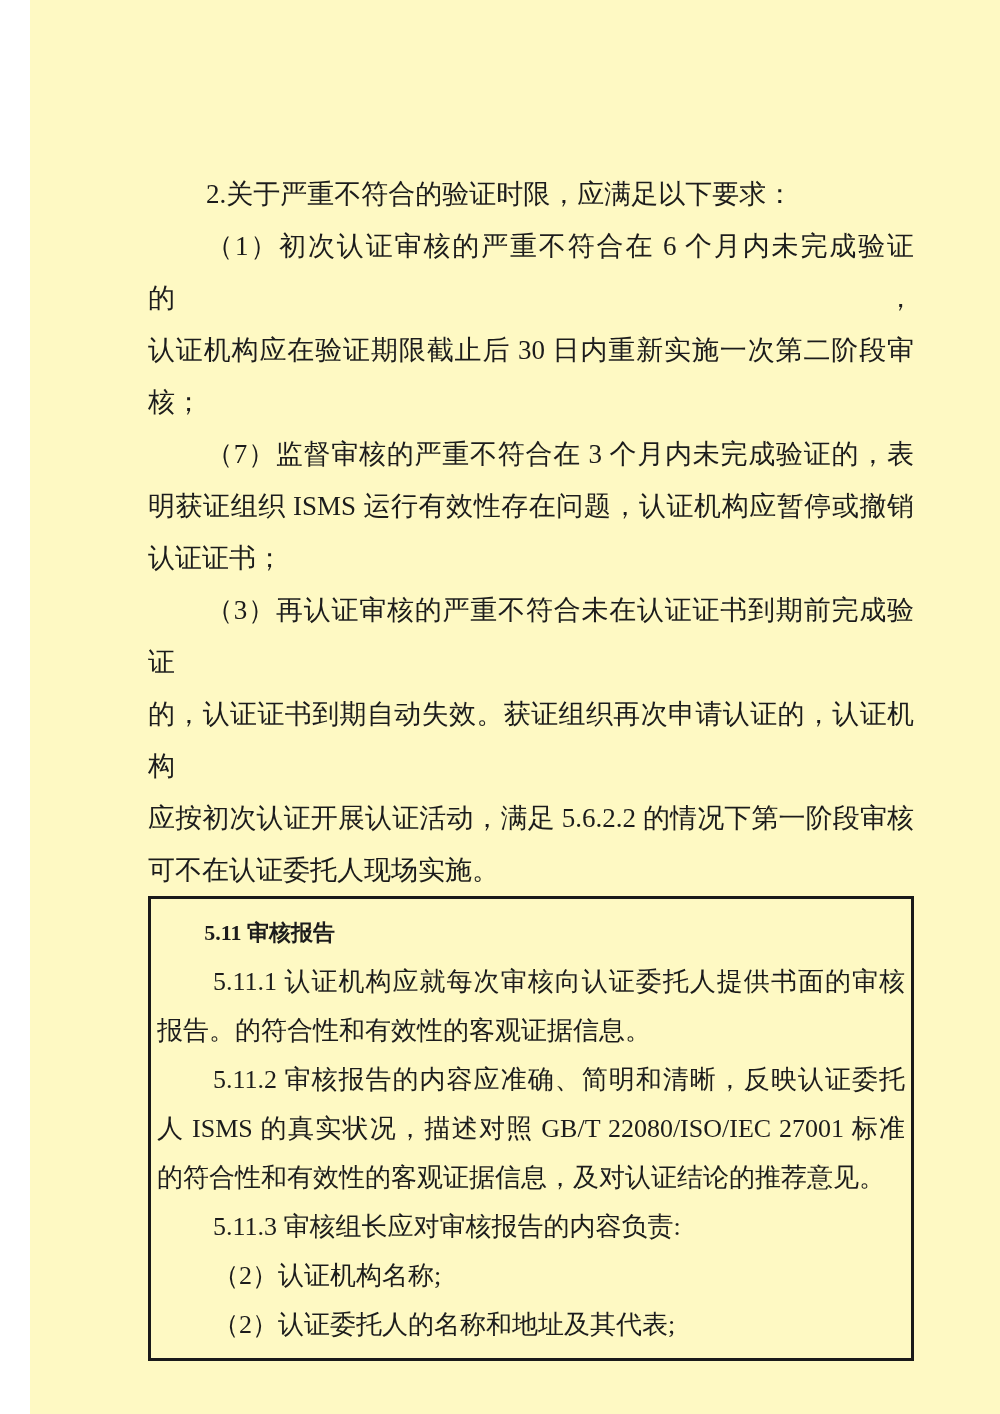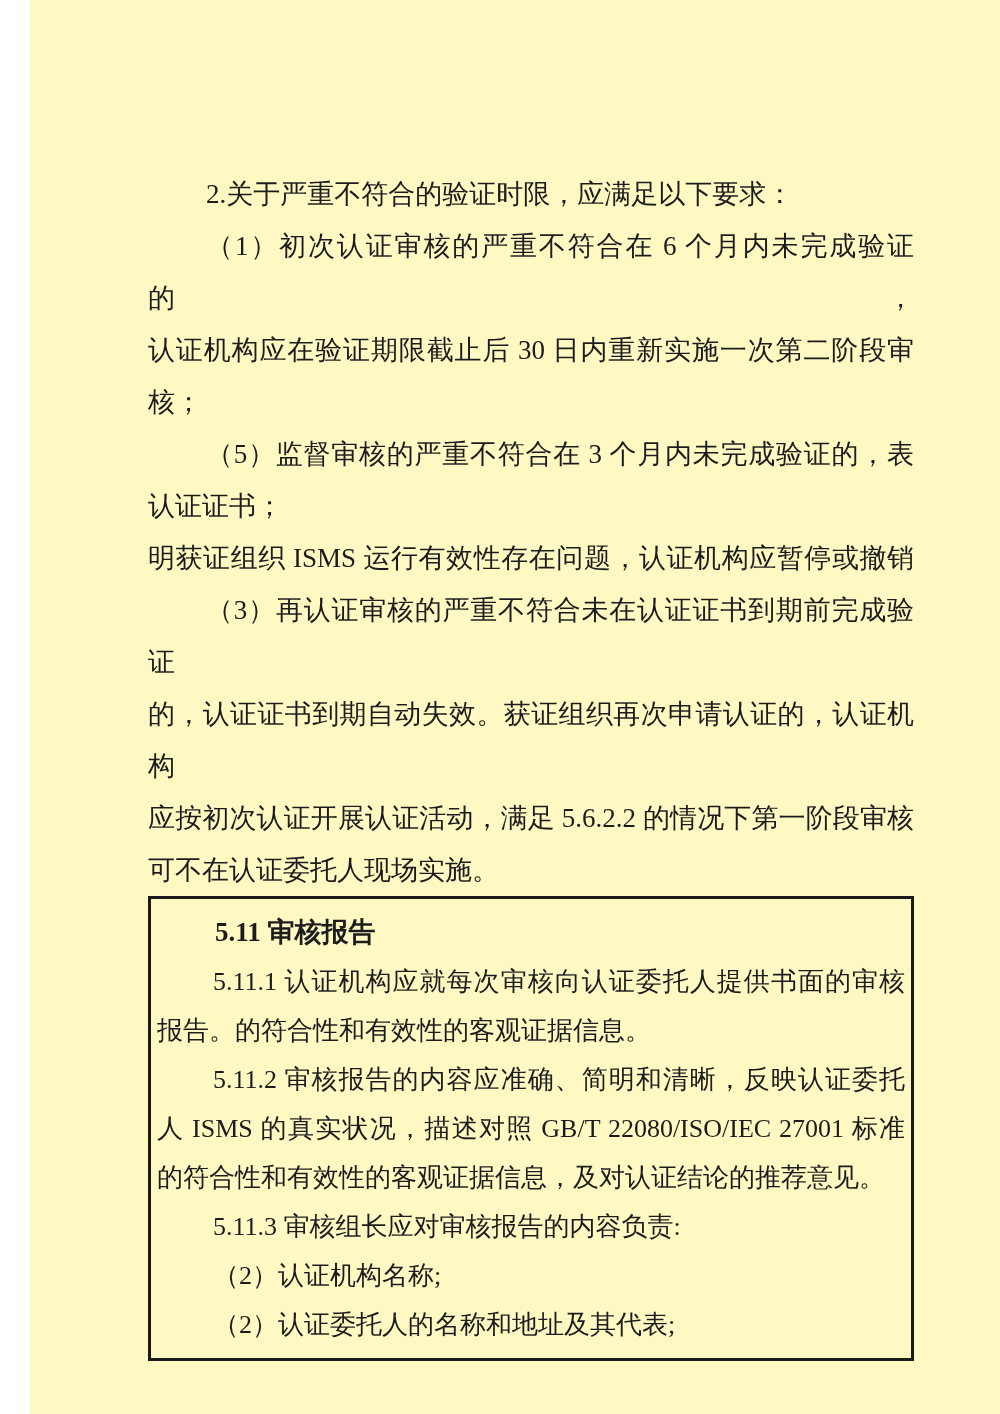--- a/index.html
+++ b/index.html
@@ -43,44 +43,44 @@
   .rule-box {
     border: 3px solid #1a1a1a;
     padding: 9px 6px 9px 6px;
   }
   .rule-box .line {
     font-size: 26px;
     line-height: 49px;
   }
   .rule-box .box-title {
     font-weight: 700;
-    font-size: 27px;
+    font-size: 22px;
   }
 </style>
 </head>
 <body>
 
 <div class="page">
 
   <div>
 
     <div>
       <div class="line indent">2.关于严重不符合的验证时限，应满足以下要求：</div>
     </div>
 
     <div>
       <div class="line indent j">（1）初次认证审核的严重不符合在 6 个月内未完成验证的，</div>
       <div class="line j">认证机构应在验证期限截止后 30 日内重新实施一次第二阶段审</div>
       <div class="line">核；</div>
     </div>
 
     <div>
-      <div class="line indent j">（5）监督审核的严重不符合在 3 个月内未完成验证的，表</div>
+      <div class="line indent j">（7）监督审核的严重不符合在 3 个月内未完成验证的，表</div>
+      <div class="line j">明获证组织 ISMS 运行有效性存在问题，认证机构应暂停或撤销</div>
       <div class="line">认证证书；</div>
-      <div class="line j">明获证组织 ISMS 运行有效性存在问题，认证机构应暂停或撤销</div>
     </div>
 
     <div>
       <div class="line indent j">（3）再认证审核的严重不符合未在认证证书到期前完成验证</div>
       <div class="line j">的，认证证书到期自动失效。获证组织再次申请认证的，认证机构</div>
       <div class="line j">应按初次认证开展认证活动，满足 5.6.2.2 的情况下第一阶段审核</div>
       <div class="line">可不在认证委托人现场实施。</div>
     </div>
 
   </div>

